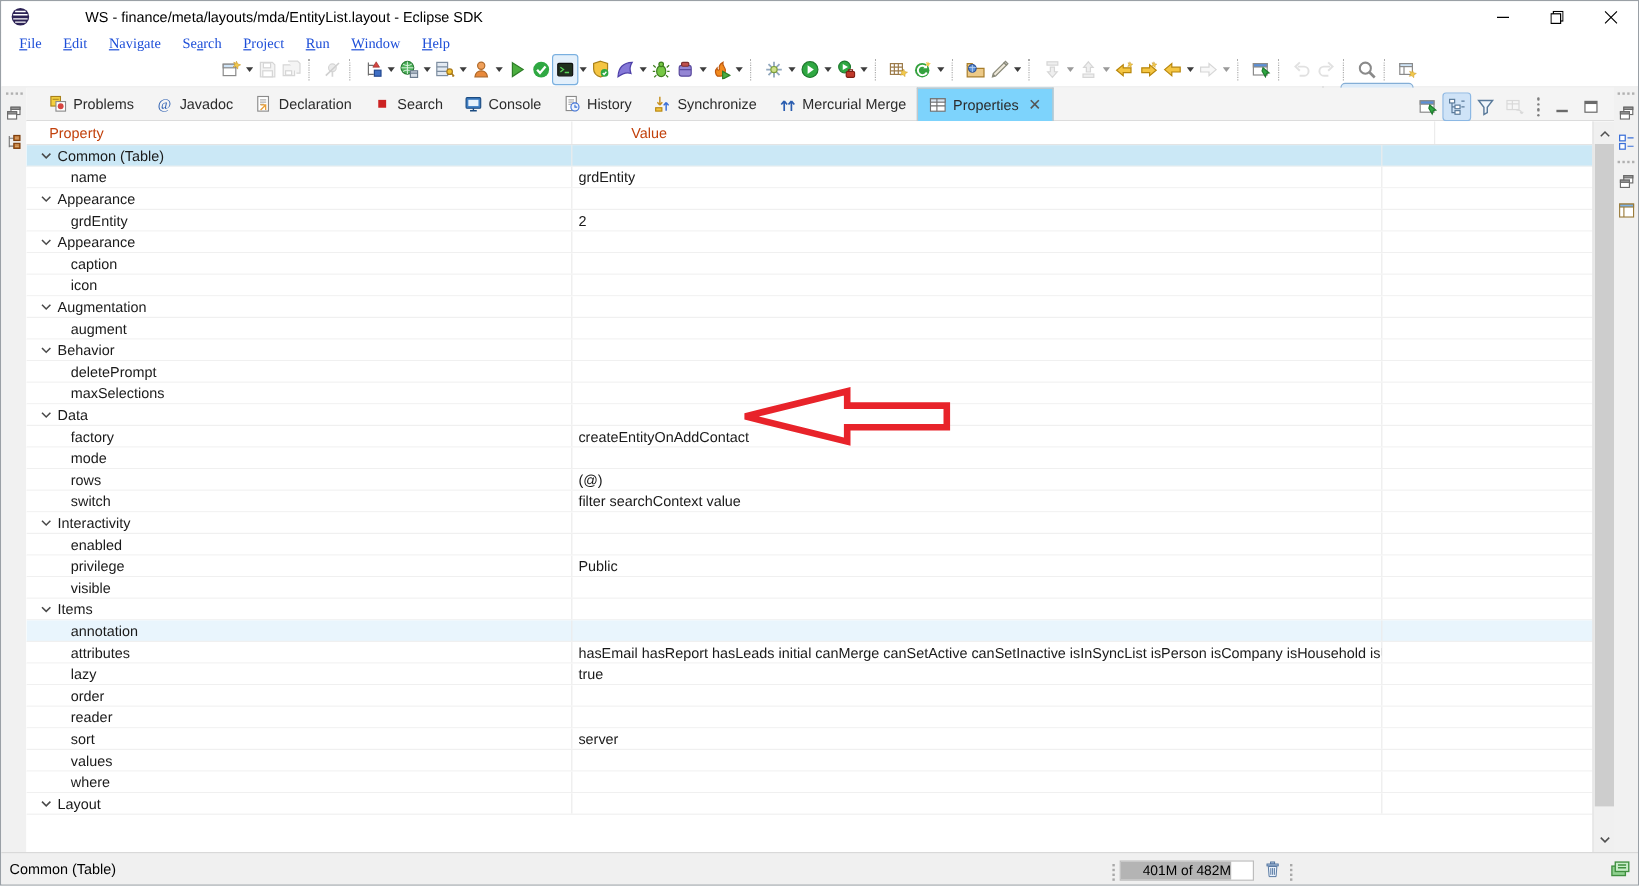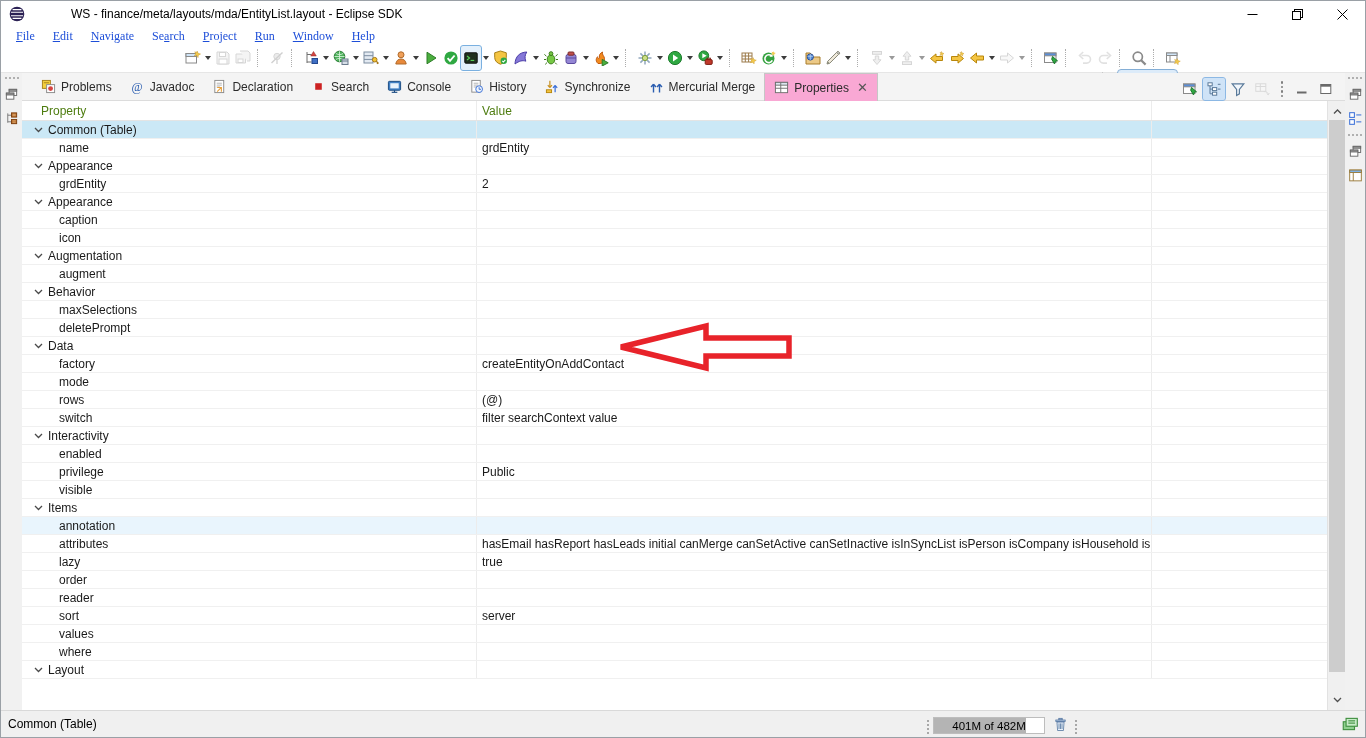--- a/index.html
+++ b/index.html
@@ -41,32 +41,32 @@
   .grip { display:flex; gap:2px; margin:4px 0 3px; }
   .grip i { width:2px; height:2px; background:#b0b0b0; display:block; }
   .sicon { width:18px; height:18px; margin:3px 0; display:flex; align-items:center; justify-content:center; }
   .sicon svg { width:15px; height:15px; }
 
   
   .tabrow { position:absolute; left:21px; right:20px; top:72px; height:28px; background:#f4f4f4; border-bottom:1px solid #dcdcdc; display:flex; align-items:flex-end; }
   .tabs { display:flex; height:100%; align-items:stretch; padding-left:10px; }
   .tab { display:flex; align-items:center; gap:5px; padding:0 9px; color:#2b2b2b; }
   .tab svg { width:15px; height:15px; }
-  .tab.active { background:#f9a8d4; border:1px solid #c6c6c6; border-bottom:none; height:28px; }
+  .tab.active { background:#7dd3fc; border:1px solid #c6c6c6; border-bottom:none; height:28px; }
   .tab .close { font-size:13px; color:#555; margin-left:3px; }
   .panel-tools { margin-left:auto; display:flex; align-items:center; padding-right:8px; gap:2px; }
   .ptool { width:22px; height:22px; display:flex; align-items:center; justify-content:center; border-radius:2px; }
   .ptool svg { width:16px; height:16px; }
   .ptool.selected { background:#cfe3f7; outline:1px solid #8cb8e4; }
   .kebab { display:flex; flex-direction:column; gap:2px; width:14px; align-items:center; }
   .kebab i { width:2.5px; height:2.5px; background:#7e7e7e; border-radius:50%; }
 
   
   .view { position:absolute; left:21px; right:20px; top:100px; bottom:27px; background:#fff; overflow:hidden; }
-  .thead { position:absolute; left:0; right:18px; top:0; height:20px; border-bottom:1px solid #e4e4e4; display:flex; background:#fff; color:#4d7c0f; }
+  .thead { position:absolute; left:0; right:18px; top:0; height:20px; border-bottom:1px solid #e4e4e4; display:flex; background:#fff; color:#c2410c;gap:44px; }
   .thead .c1 { padding-left:19px; }
   .rows { position:absolute; left:0; right:18px; top:20px; bottom:0; }
   .trow { height:18px; display:flex; border-bottom:1px solid #f0f0f0; background:#fff; }
   .trow.selected { background:#cbe8f6; }
   .trow.hover { background:#e9f5fd; }
   .cell { height:100%; display:flex; align-items:center; overflow:hidden; white-space:nowrap; }
   .c1 { width:455px; flex:none; border-right:1px solid #ececec; }
   .c2 { width:675px; flex:none; border-right:1px solid #ececec; padding-left:5px; }
   .c3 { flex:1; }
   .trow .c1 { padding-left:37px; }
@@ -738,28 +738,28 @@
               <path d="M1 1l3.5 3.5L8 1" stroke="#4a4a4a" stroke-width="1.3" fill="none"></path>
             </svg>
           </span>
           <span>Behavior</span>
         </div>
         <div class="cell c2"></div>
         <div class="cell c3"></div>
       </div>
       <div class="trow">
         <div class="cell c1">
+          <span>deletePrompt</span>
+        </div>
+        <div class="cell c2"></div>
+        <div class="cell c3"></div>
+      </div>
+      <div class="trow">
+        <div class="cell c1">
           <span>maxSelections</span>
-        </div>
-        <div class="cell c2"></div>
-        <div class="cell c3"></div>
-      </div>
-      <div class="trow">
-        <div class="cell c1">
-          <span>deletePrompt</span>
         </div>
         <div class="cell c2"></div>
         <div class="cell c3"></div>
       </div>
       <div class="trow group">
         <div class="cell c1">
           <span class="chev">
             <svg width="9" height="6" viewBox="0 0 9 6">
               <path d="M1 1l3.5 3.5L8 1" stroke="#4a4a4a" stroke-width="1.3" fill="none"></path>
             </svg>

